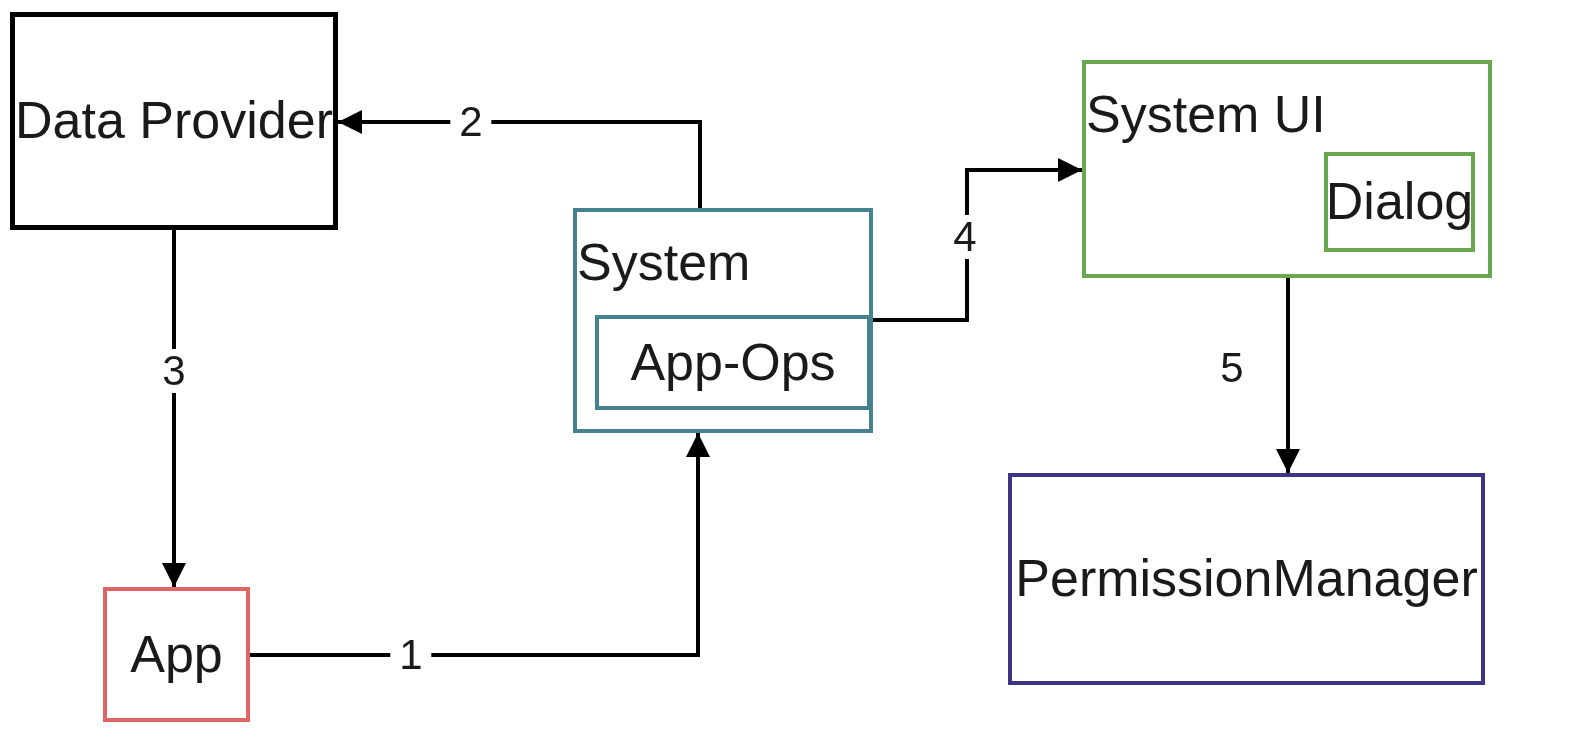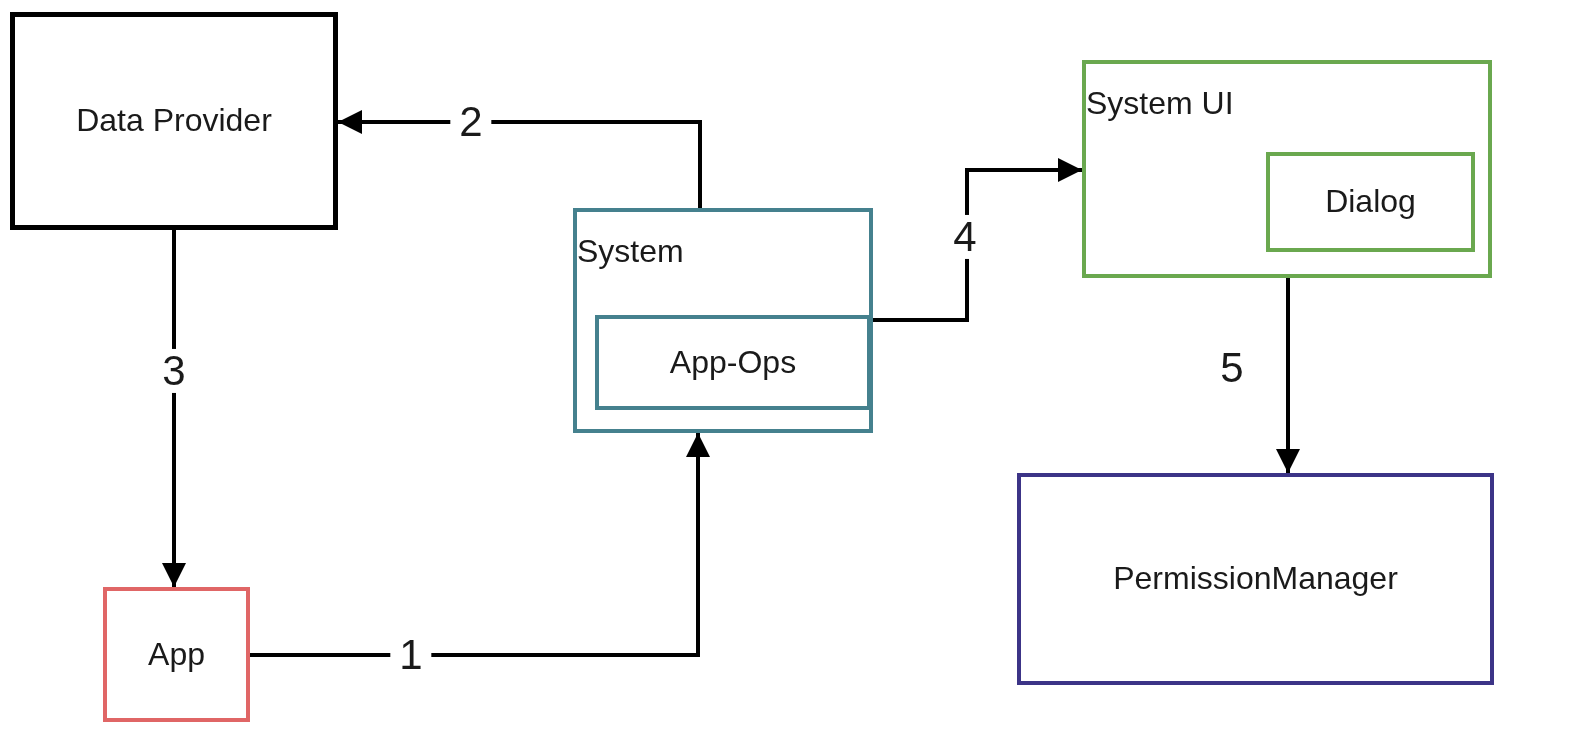--- a/index.html
+++ b/index.html
@@ -13,21 +13,21 @@
     position: relative;
     width: 1588px;
     height: 740px;
     background: #ffffff;
     overflow: hidden;
   }
   .box {
     position: absolute;
     box-sizing: border-box;
     background: #ffffff;
-    font-size: 32px;
+    font-size: 52px;
     line-height: 1.1;
     color: #1a1a1a;
   }
   .box--center {
     display: flex;
     align-items: center;
     justify-content: center;
     text-align: center;
   }
   .box--data-provider {
@@ -42,32 +42,31 @@
     left: 573px; top: 208px; width: 300px; height: 225px;
     border: 4px solid #45818e;
   }
   .box--system-ui {
     left: 1082px; top: 60px; width: 410px; height: 218px;
     border: 4px solid #6aa84f;
   }
   .box--permission-manager {
     left: 1008px; top: 473px; width: 477px; height: 212px;
     border: 4px solid #3c3487;
-    margin-left: 9px;
   }
   .box__title {
     margin-top: 22px;
     text-align: left;
   }
   .box--app-ops {
     left: 18px; bottom: 19px; width: 276px; height: 95px;
     border: 4px solid #45818e;
   }
   .box--dialog {
-    right: 13px; bottom: 22px; width: 209px; height: 100px;
+    right: 13px; bottom: 22px; width: 151px; height: 100px;
     border: 4px solid #6aa84f;
   }
   .connector-layer {
     position: absolute;
     left: 0; top: 0;
     width: 1588px;
     height: 740px;
     pointer-events: none;
   }
   .arrow-label {

